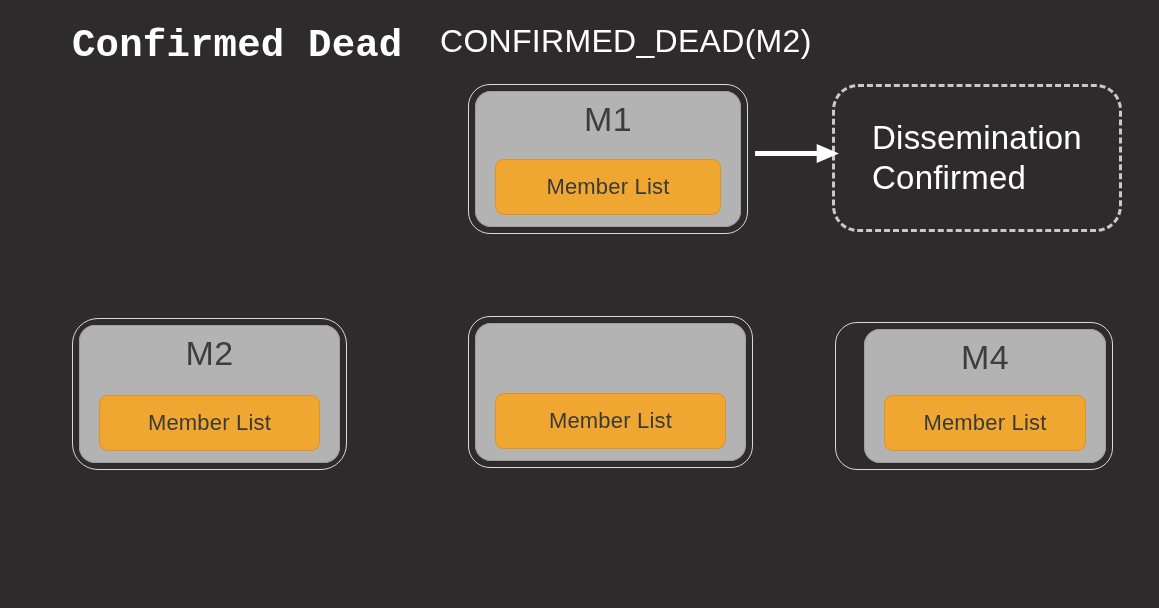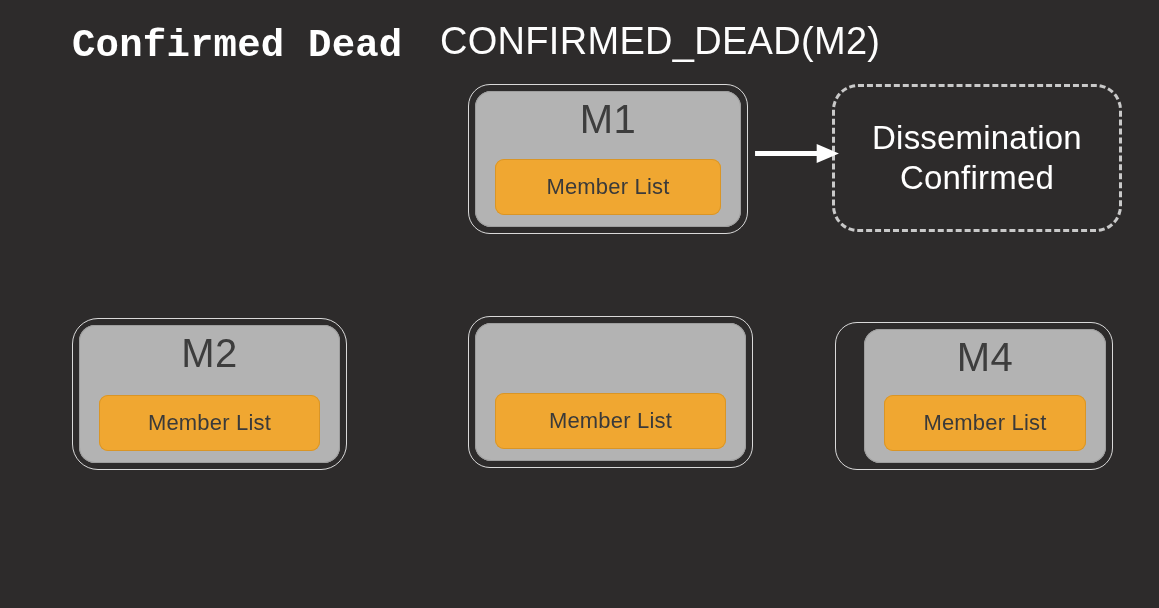--- a/index.html
+++ b/index.html
@@ -37,21 +37,21 @@
     margin-left: 39px;
   }
 
   
   .event-label {
     position: absolute;
     left: 440px;
     top: 18px;
     font-family: "Liberation Sans", sans-serif;
     font-weight: 300;
-    font-size: 38px;
+    font-size: 32px;
     line-height: 46px;
     color: #fdfdfd;
     letter-spacing: 0.3px;
     white-space: nowrap;
   }
 
   
   .member-node {
     position: absolute;
     box-sizing: border-box;
@@ -70,21 +70,21 @@
     box-shadow: inset 0 0 0 1px #9e9e9e;
   }
   .member-node .node-title {
     position: absolute;
     left: 0;
     right: 0;
     top: 8px;
     text-align: center;
     font-family: "Liberation Sans", sans-serif;
     font-weight: 300;
-    font-size: 40px;
+    font-size: 34px;
     line-height: 40px;
     color: #3d3d3d;
     letter-spacing: 0.5px;
   }
   .member-node .member-list {
     position: absolute;
     left: 20px;
     right: 20px;
     bottom: 12px;
     height: 56px;
@@ -108,21 +108,21 @@
   
   .dissem-node {
     position: absolute;
     box-sizing: border-box;
     border: 3px dashed #c9c9c9;
     border-radius: 26px;
     background: transparent;
     display: flex;
     align-items: center;
     justify-content: center;
-    text-align: center;
+    text-align: left;
   }
   .dissem-node .dissem-label {
     font-family: "Liberation Sans", sans-serif;
     font-weight: 300;
     font-size: 33px;
     line-height: 40px;
     color: #ffffff;
     letter-spacing: 0.2px;
   }
 

